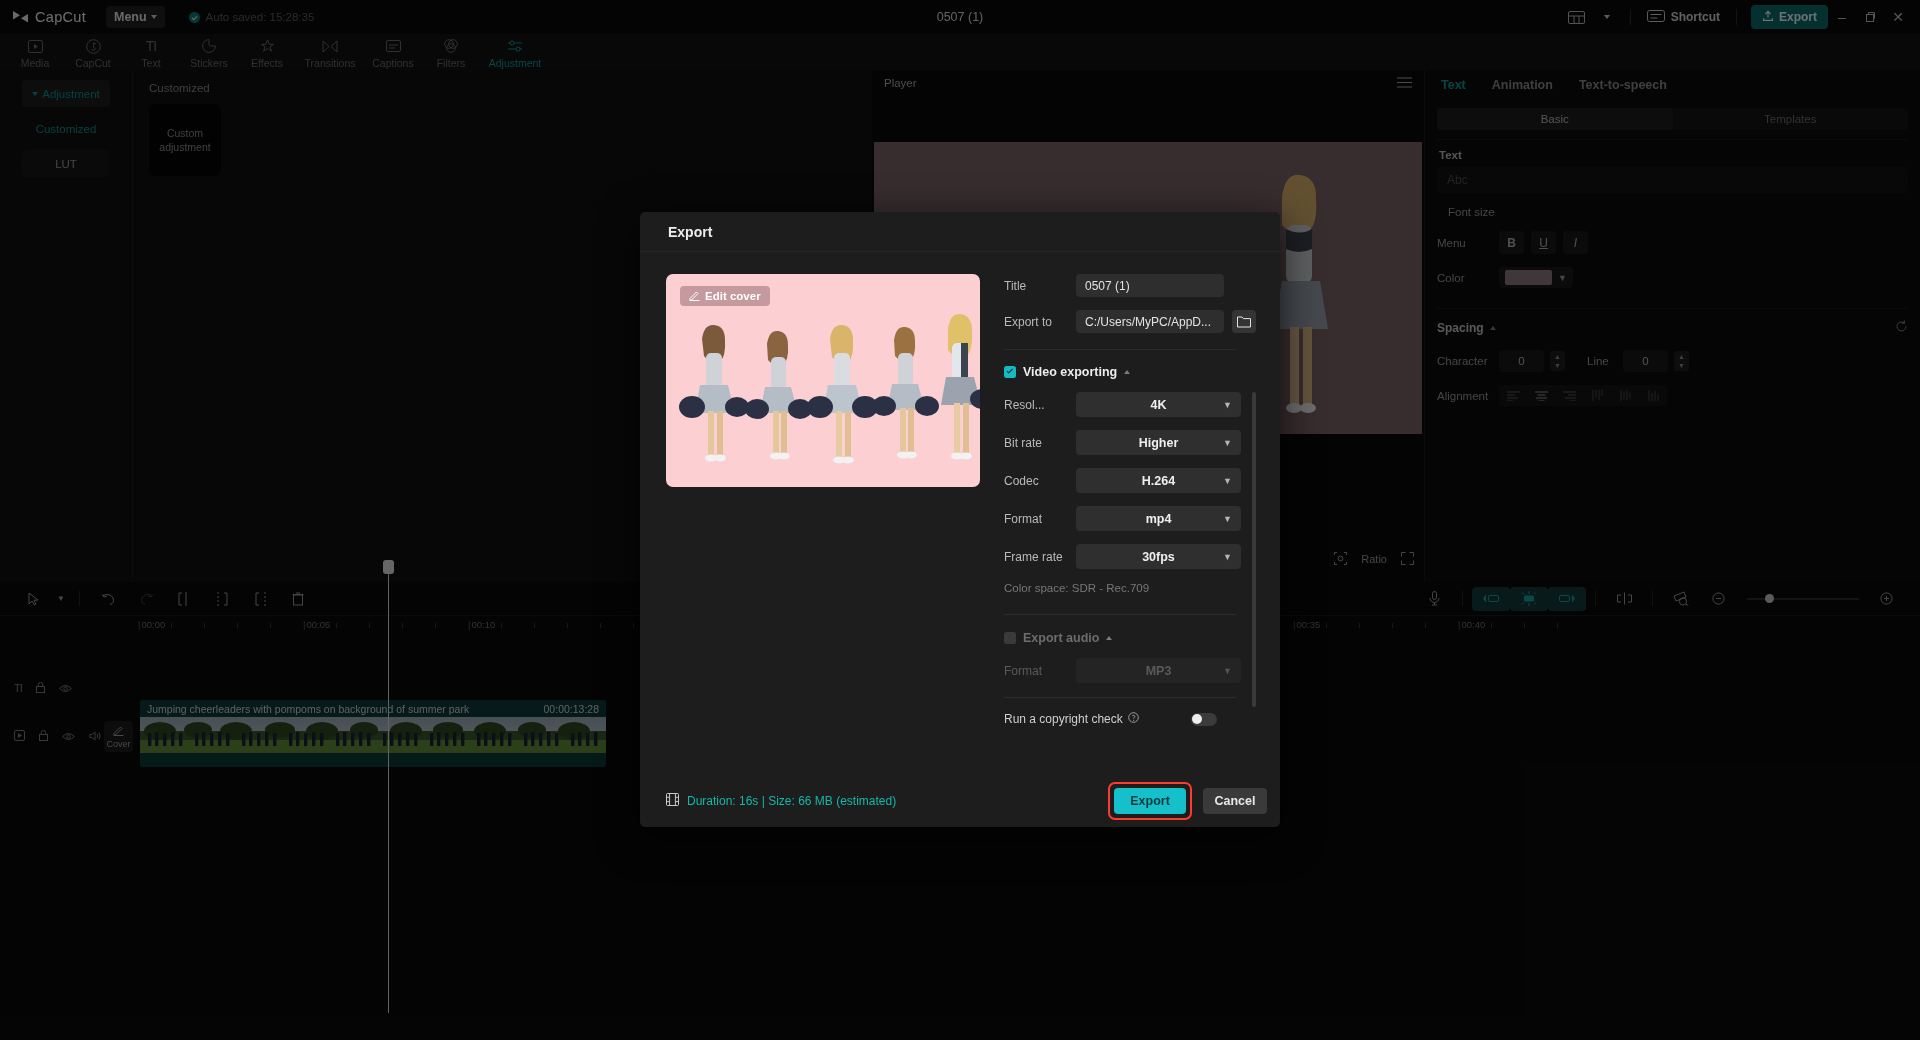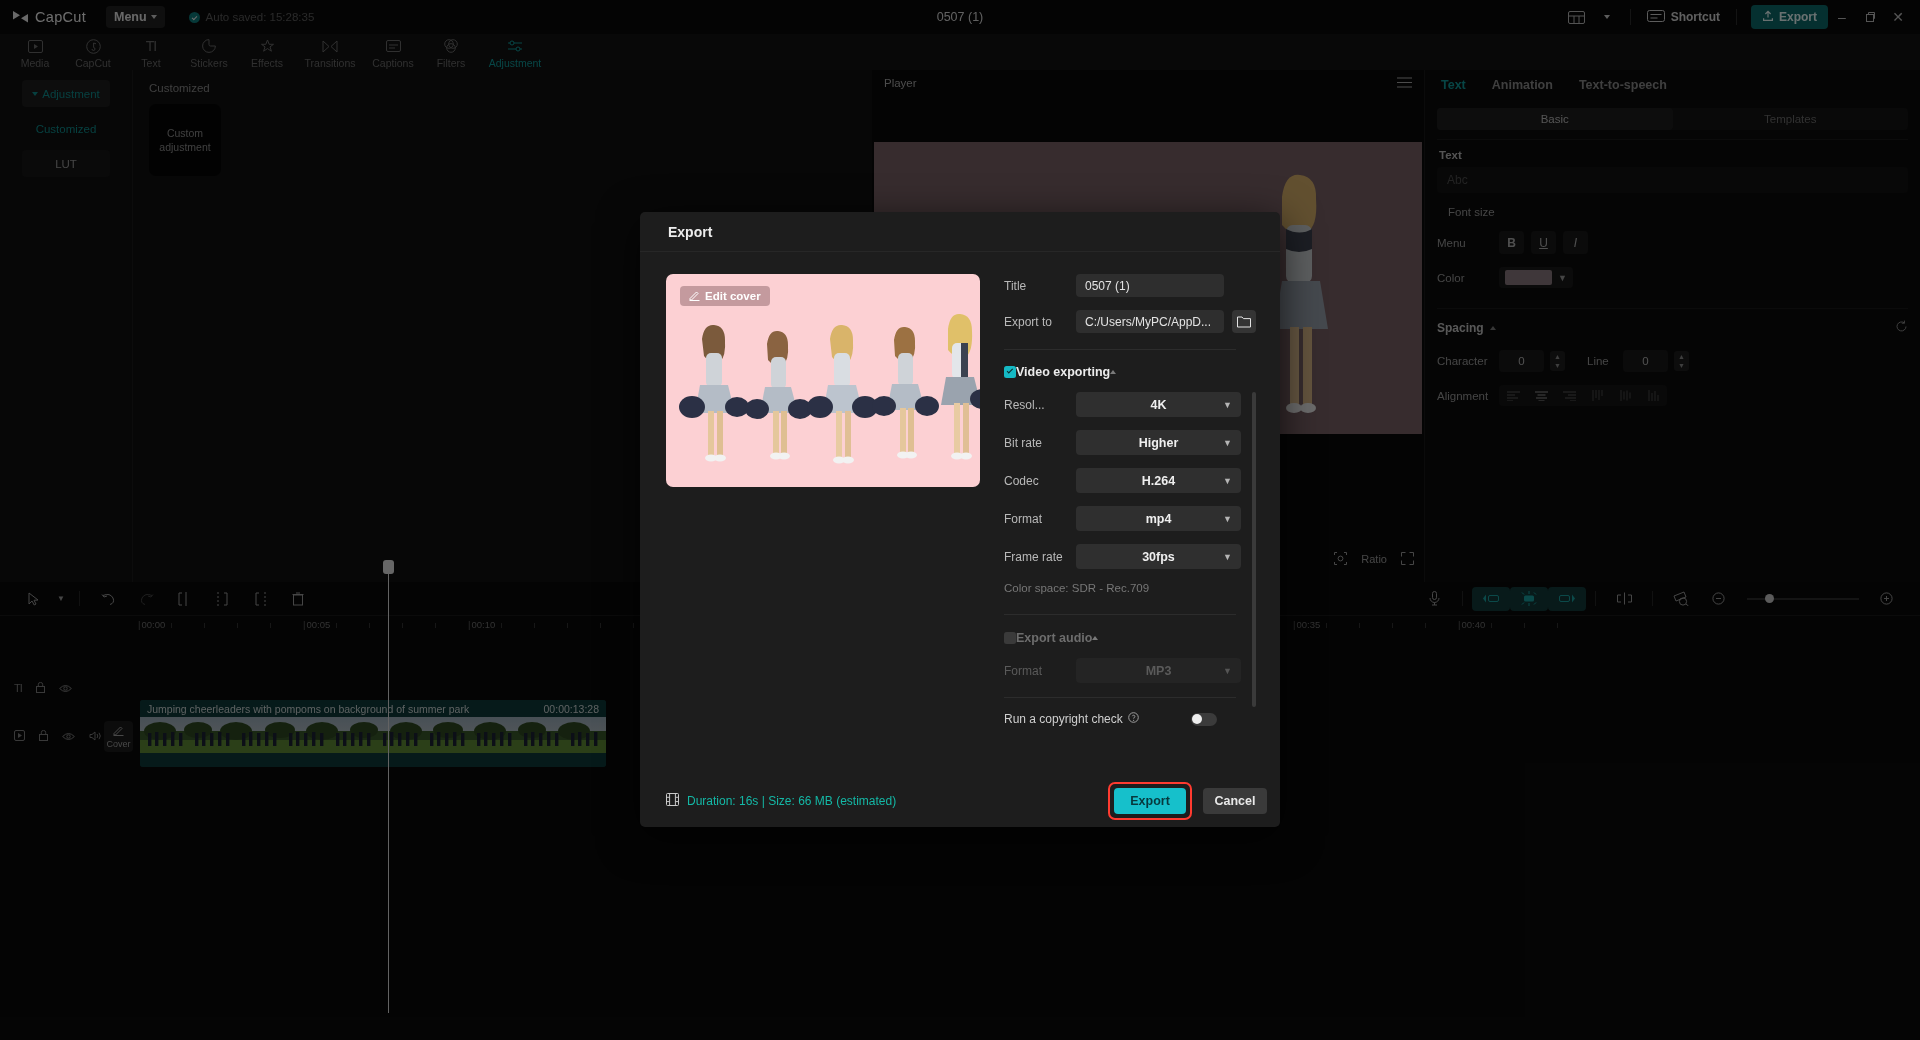--- a/index.html
+++ b/index.html
@@ -170,21 +170,21 @@
   .cheer-row { position: absolute; left: 0; bottom: 6px; width: 100%; height: 168px; }
 
   .settings { flex: 1; padding-left: 24px; position: relative; }
   .srow { display: flex; align-items: center; margin-bottom: 13px; }
   .srow .sl { width: 72px; font-size: 12px; color: #b9b9b9; }
   .sinput { width: 148px; height: 23px; background: #2e2e2e; border-radius: 4px; display: flex;
             align-items: center; padding: 0 9px; font-size: 12px; color: #e3e3e3; }
   .folder-btn { width: 24px; height: 23px; background: #343434; border-radius: 4px; margin-left: 8px;
                 display: flex; align-items: center; justify-content: center; color: #d8d8d8; }
   .sdivider { height: 1px; background: #2c2c2c; margin: 16px 0 15px 0; width: 232px; }
-  .grouphdr { display: flex; align-items: center; font-size: 12.5px; font-weight: bold; color: #ececec; margin-bottom: 13px; }
+  .grouphdr { display: flex; align-items: center; gap: 7px; font-size: 12.5px; font-weight: bold; color: #ececec; margin-bottom: 13px; }
   .cbox { width: 12px; height: 12px; border-radius: 2.5px; background: #15b9c4; position: relative; }
   .cbox:after { content:""; position:absolute; left:2.6px; top:3.4px; width:4.5px; height:2.2px;
                 border-left:1.6px solid #0c2a2c; border-bottom:1.6px solid #0c2a2c; transform: rotate(-45deg); }
   .cbox.off { background: #3a3a3a; }
   .cbox.off:after { display: none; }
   .tri-up { width: 0; height: 0; border-left: 3.5px solid transparent; border-right: 3.5px solid transparent;
             border-bottom: 4px solid #7a7a7a; }
   .select { width: 165px; height: 25px; background: #2f2f2f; border-radius: 4px; position: relative;
             display: flex; align-items: center; justify-content: center;
             font-size: 12.5px; font-weight: bold; color: #efefef; }

